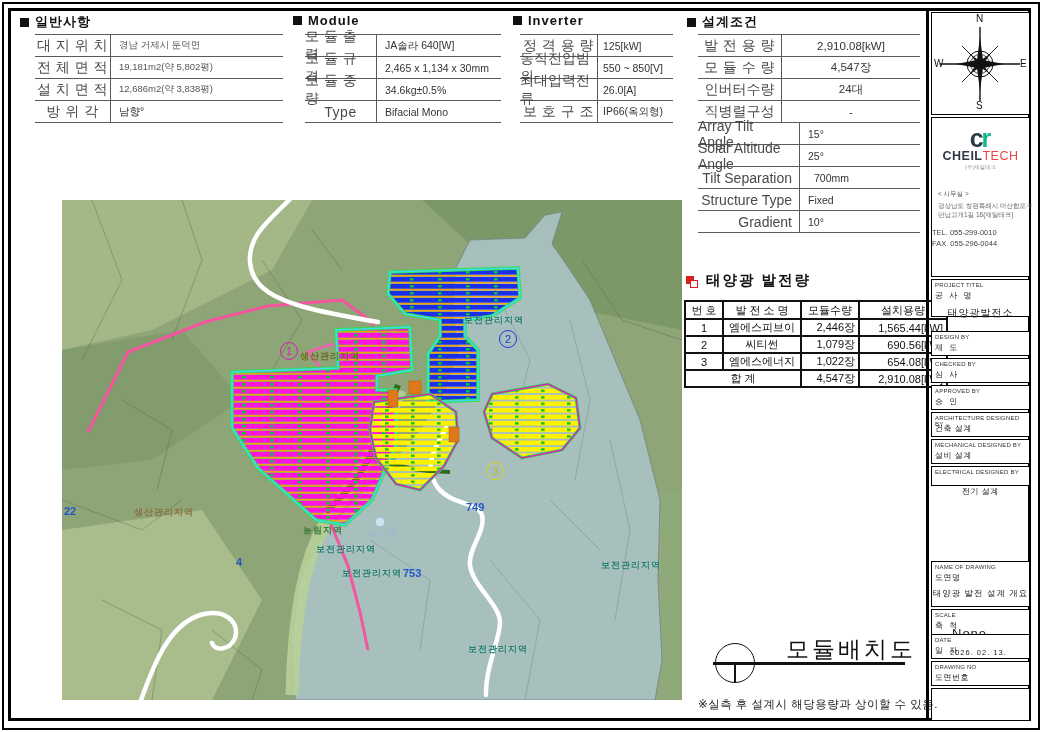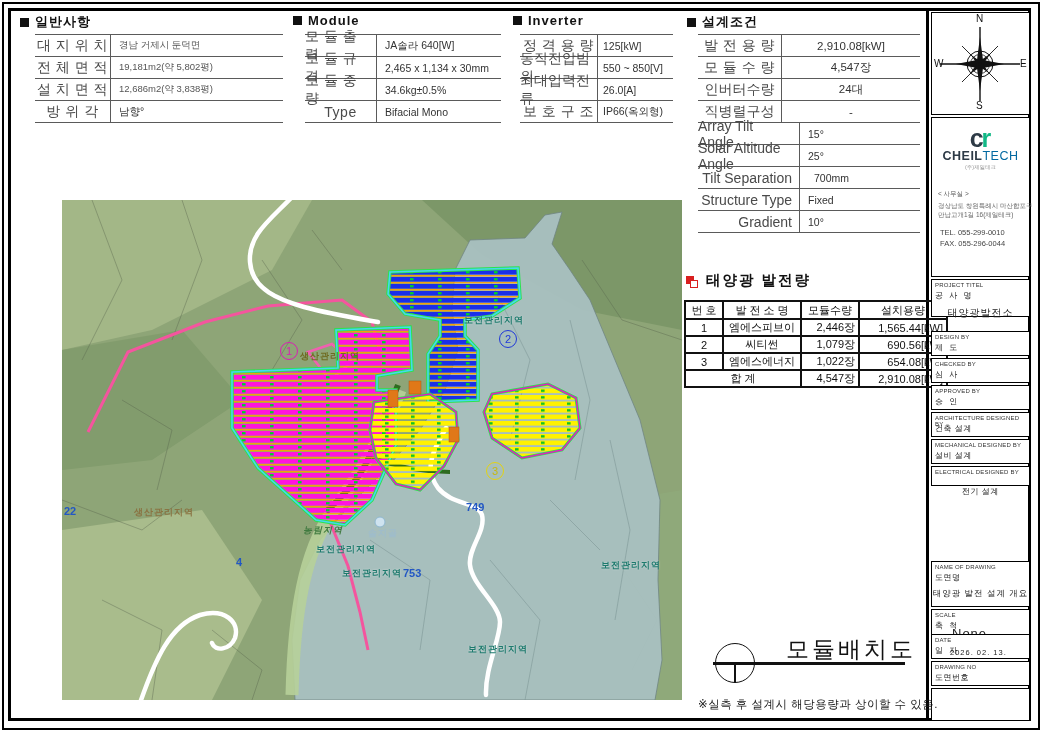--- a/index.html
+++ b/index.html
@@ -48,24 +48,24 @@
   .rp-box{position:absolute;left:931px;width:99px;border:1.5px solid #000;box-sizing:border-box;background:#fff;}
   .tb-en{position:absolute;left:3px;top:2px;font-size:6px;color:#333;letter-spacing:.2px;}
   .tb-ko{position:absolute;left:3px;top:10px;font-size:8px;color:#222;letter-spacing:2px;}
   .tb-val{position:absolute;width:100%;text-align:center;font-size:10px;color:#222;letter-spacing:1px;}
 
   .logo-wrap{position:absolute;left:0;top:6px;width:100%;text-align:center;}
   .logo-c{font-size:25px;font-weight:bold;color:#2d3a46;letter-spacing:-2px;}
   .logo-r{font-size:25px;font-weight:bold;color:#12b886;}
   .logo-name{margin-top:-4px;font-size:12.5px;letter-spacing:.5px;}
   .logo-name .b{font-weight:bold;color:#2d3a46;}
-  .logo-name .l{color:#0369a1;}
+  .logo-name .l{color:#ef4444;}
   .logo-sub{font-size:5.5px;color:#999;margin-top:1px;}
   .addr{position:absolute;left:6px;font-size:6.5px;color:#666;white-space:nowrap;}
-  .tel{position:absolute;left:8px;font-size:7.5px;color:#444;white-space:nowrap;}
+  .tel{position:absolute;left:0;font-size:7.5px;color:#444;white-space:nowrap;}
 
   
   .dt-circle{position:absolute;left:715px;top:643px;width:40px;height:40px;border:1.5px solid #111;border-radius:50%;box-sizing:border-box;}
   .dt-hline{position:absolute;left:713px;top:662px;width:192px;height:2.5px;background:#111;}
   .dt-vline{position:absolute;left:734px;top:663px;width:1.5px;height:20px;background:#111;}
   .dt-title{position:absolute;left:786px;top:634px;font-size:23px;color:#111;letter-spacing:3px;font-weight:500;}
   .footnote{position:absolute;left:698px;top:697px;font-size:11.5px;color:#1a1a1a;letter-spacing:.5px;}
 
   .compass-label{position:absolute;font-size:10px;color:#111;}
 </style>
@@ -309,21 +309,21 @@
         <rect x="347" y="181" width="12" height="13"></rect>
         <rect x="387" y="227" width="10" height="15"></rect>
       </g>
 
       <circle cx="318" cy="322" r="5" fill="#cfe3ef" stroke="#8fb8d0" stroke-width="1"></circle>
     </svg>
 
     <span class="mlabel lab-olive" style="left:238px;top:150px;">생산관리지역</span>
     <span class="mlabel lab-teal" style="left:402px;top:114px;">보전관리지역</span>
     <span class="mlabel lab-brown" style="left:72px;top:306px;">생산관리지역</span>
-    <span class="mlabel lab-green" style="left:241px;top:324px;font-style:italic;">농림지역</span>
+    <span class="mlabel lab-green" style="left:241px;top:324px;">농림지역</span>
     <span class="mlabel lab-teal" style="left:254px;top:343px;">보전관리지역</span>
     <span class="mlabel lab-teal" style="left:280px;top:367px;">보전관리지역</span>
     <span class="mlabel lab-teal" style="left:539px;top:359px;">보전관리지역</span>
     <span class="mlabel lab-teal" style="left:406px;top:443px;">보전관리지역</span>
     <span class="mlabel lab-place" style="left:306px;top:327px;">솔지골</span>
 
     <span class="mnum" style="left:2px;top:305px;">22</span>
     <span class="mnum" style="left:174px;top:356px;">4</span>
     <span class="mnum" style="left:404px;top:301px;">749</span>
     <span class="mnum" style="left:341px;top:367px;">753</span>

